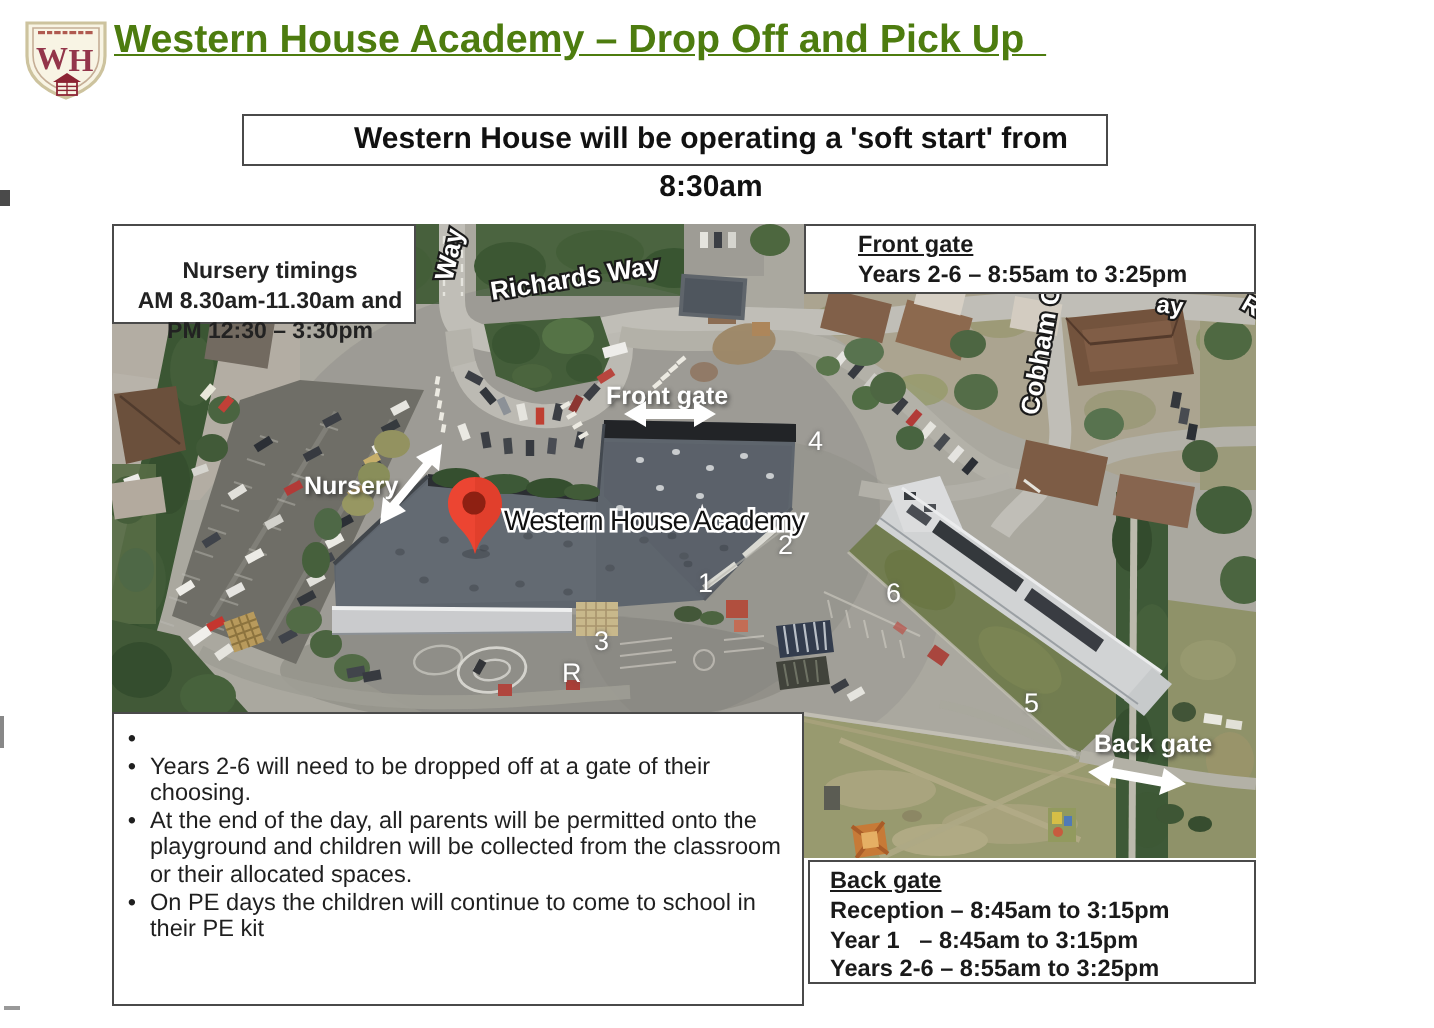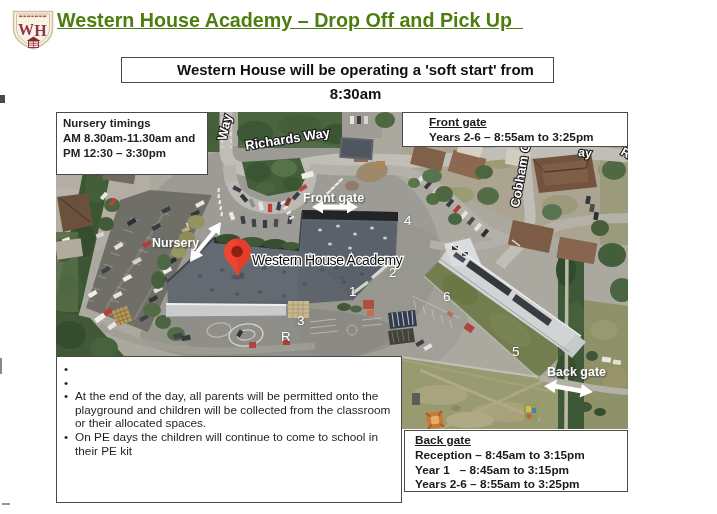--- a/index.html
+++ b/index.html
@@ -481,30 +481,31 @@
 
   <ellipse cx="238" cy="277" rx="7" ry="2.5" fill="#3a3f44" opacity="0.45"></ellipse>
   <path d="M237.5,238.5 C229.5,238.5 224,244.5 224,252 C224,258.5 228,262 232,266.5 C235,270 236.5,273.5 237.5,277 C238.5,273.5 240,270 243,266.5 C247,262 251,258.5 251,252 C251,244.5 245.5,238.5 237.5,238.5 Z" fill="#ec4532"></path>
   <path d="M237.5,238.5 C245.5,238.5 251,244.5 251,252 C251,258.5 247,262 243,266.5 C240,270 238.5,273.5 237.5,277 L237.5,238.5 Z" fill="#d63a26" opacity="0.5"></path>
   <circle cx="237" cy="251.5" r="5.8" fill="#8e2012"></circle>
 
   <text x="252" y="265" font-size="14" font-family="Liberation Sans,sans-serif" fill="#101010" stroke="#ffffff" stroke-width="2.6" paint-order="stroke" style="letter-spacing:-0.35px">Western House Academy</text>
 </svg>
 </div>
 
-<div class="wbox" style="left:56px;top:112px;width:152px;height:63px;padding:3px 0 0 6px;font-size:11.5px;font-weight:bold;line-height:15px;color:#222;">Nursery timings<br>AM 8.30am-11.30am and<br>PM 12:30 – 3:30pm</div>
+<div class="wbox" style="left:56px;top:112px;width:152px;height:50px;padding:16px 0 0 6px;font-size:11.5px;font-weight:bold;line-height:15px;color:#222;text-align:center;">Nursery timings<br>AM 8.30am-11.30am and<br>PM 12:30 – 3:30pm</div>
 
 <div class="wbox" style="left:402px;top:112px;width:226px;height:35px;padding:2px 0 0 26px;font-size:11.8px;font-weight:bold;line-height:15px;color:#1a1a1a;"><span style="text-decoration:underline;">Front gate</span><br>Years 2-6 – 8:55am to 3:25pm</div>
 
 <div class="wbox" style="left:56px;top:356px;width:346px;height:147px;font-size:11.8px;line-height:13.6px;color:#1f1f1f;padding-top:6px;">
 <div class="bl">
       <div class="dot">•</div>
     </div>
 <div class="bl">
       <div class="dot">•</div>
+      <div>Years 2-6 will need to be dropped off at a gate of their<br>choosing.</div>
     </div>
 <div class="bl">
       <div class="dot">•</div>
       <div>At the end of the day, all parents will be permitted onto the<br>playground and children will be collected from the classroom<br>or their allocated spaces.</div>
     </div>
 <div class="bl">
       <div class="dot">•</div>
       <div>On PE days the children will continue to come to school in<br>their PE kit</div>
     </div>
 </div>

